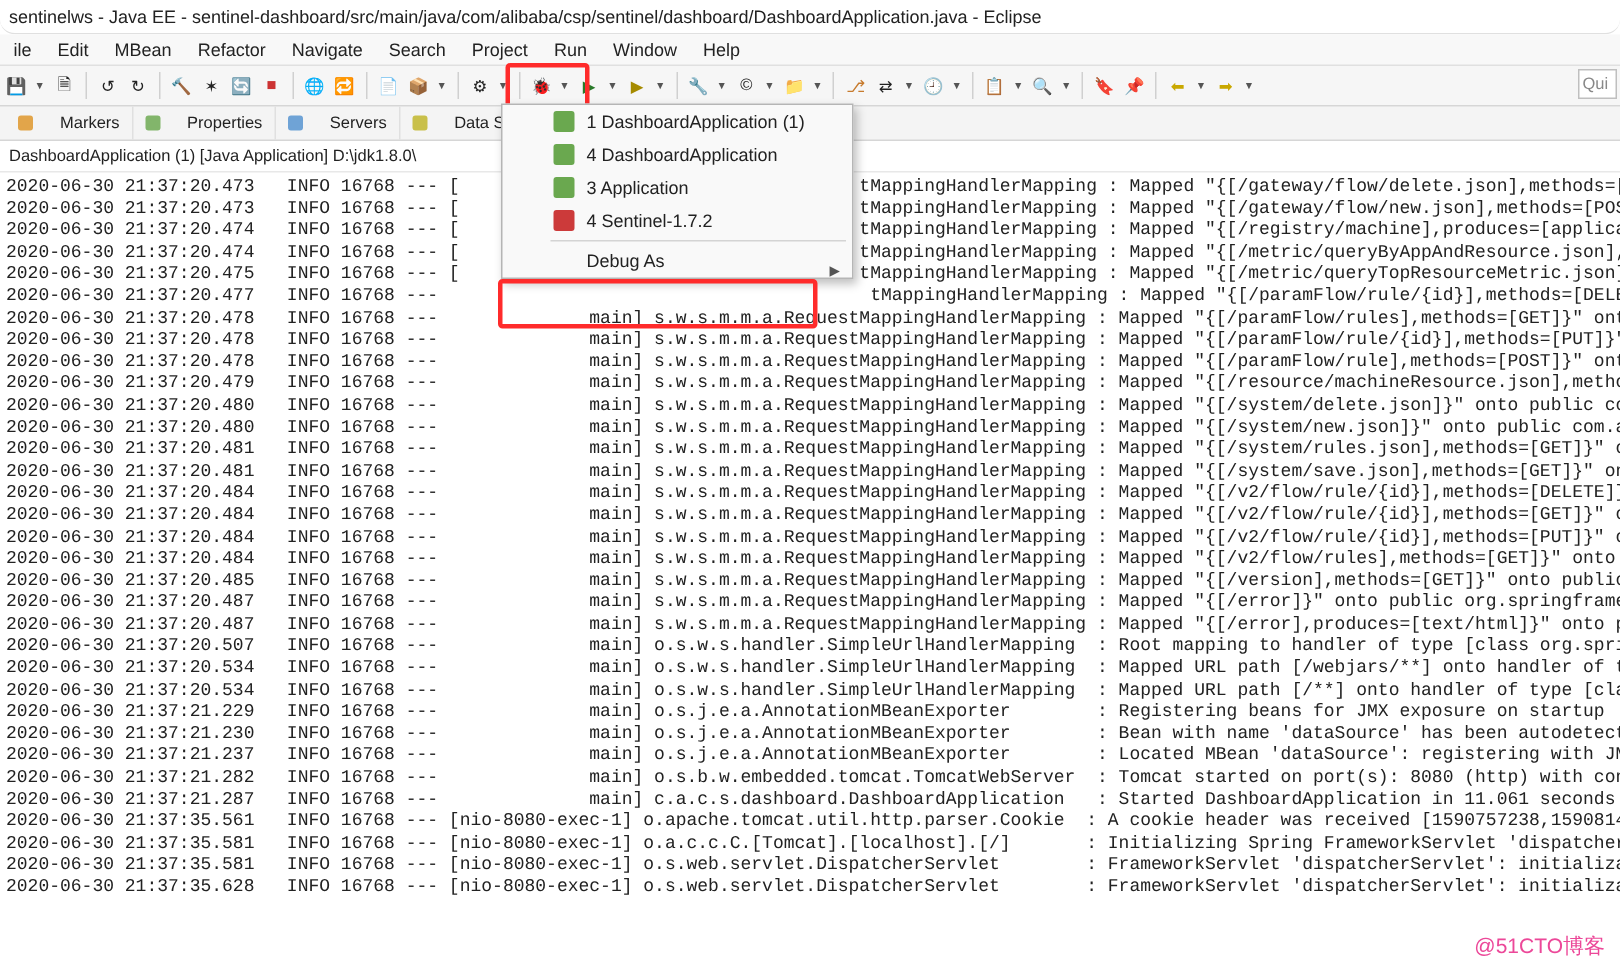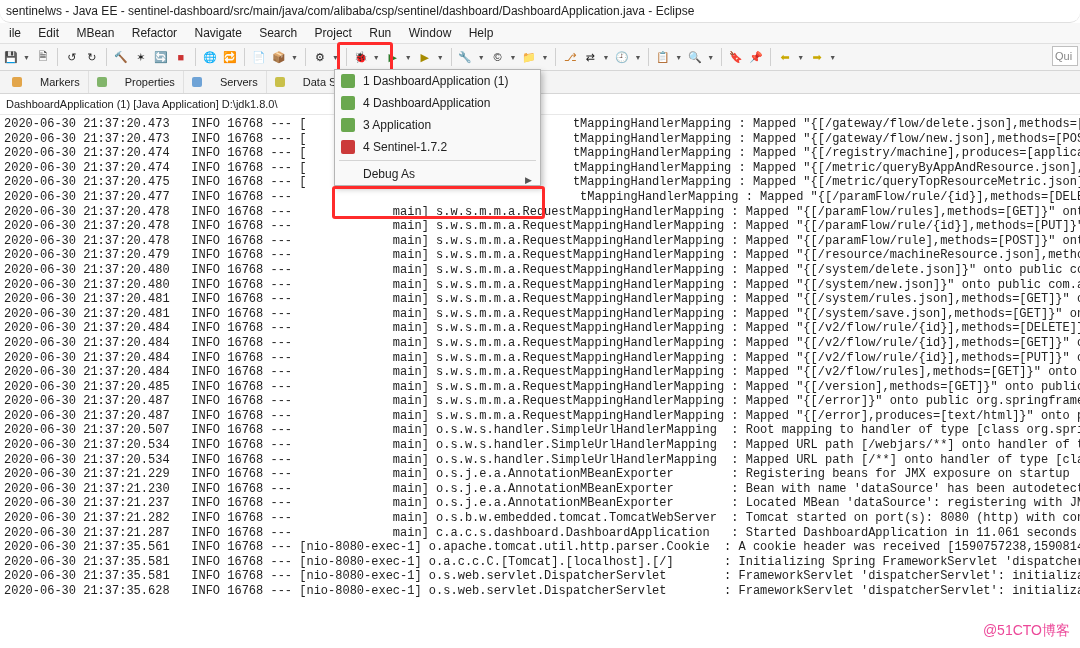--- a/index.html
+++ b/index.html
@@ -9,21 +9,21 @@
   .toolbar{height:26px;background:#f6f6f6;border-bottom:1px solid #d6d6d6;display:flex;align-items:center;padding:0 2px;gap:2px;position:relative;}
   .tb-btn{width:18px;height:18px;border-radius:2px;display:inline-flex;align-items:center;justify-content:center;font-size:11px;cursor:default;}
   .tb-sep{width:1px;height:18px;background:#d0d0d0;margin:0 3px;}
   .tb-drop{font-size:7px;color:#555;margin-left:1px;margin-right:2px;}
   .hl-box{position:absolute;border:3px solid #ff2b2b;border-radius:3px;pointer-events:none;}
   .tabs-row{height:22px;line-height:22px;background:#f4f4f4;border-bottom:1px solid #d6d6d6;padding:0 4px;font-size:11px;display:flex;align-items:center;}
   .tab{display:inline-flex;align-items:center;gap:18px;padding:0 8px;height:22px;border-right:1px solid #e0e0e0;}
   .tab .ico{width:10px;height:10px;border-radius:2px;display:inline-block;}
   .launch-row{height:20px;line-height:20px;background:#fff;border-bottom:1px solid #e8e8e8;padding:0 6px;font-size:11px;white-space:nowrap;overflow:hidden;}
   .console{font-family:Consolas,"Courier New",monospace;font-size:12px;line-height:14.6px;padding:2px 4px;white-space:pre;overflow:hidden;}
-  .dropdown{position:absolute;top:69px;left:334px;width:205px;background:#f9f9f9;border:1px solid #b5b5b5;box-shadow:2px 3px 6px rgba(0,0,0,0.25);z-index:50;font-size:12px;}
+  .dropdown{position:absolute;top:69px;left:334px;width:205px;background:#f9f9f9;border:1px solid #b5b5b5;box-shadow:2px 3px 6px rgba(0,0,0,0.25);z-index:50;font-size:12px;padding-left:28px;}
   .dropdown .dd-item{height:22px;line-height:22px;padding:0 8px 0 28px;position:relative;cursor:default;}
   .dropdown .dd-sep{height:1px;background:#d4d4d4;margin:2px 4px;}
   .dropdown .dd-ico{position:absolute;left:6px;top:4px;width:14px;height:14px;border-radius:2px;display:inline-block;}
   .dropdown .dd-arrow{position:absolute;right:8px;top:6px;font-size:9px;color:#555;}
   .qui-box{position:absolute;right:2px;top:48px;width:22px;height:18px;border:1px solid #bfbfbf;background:#fff;font-size:11px;line-height:18px;text-align:left;padding-left:2px;color:#888;}
   .watermark{position:absolute;right:10px;bottom:8px;color:#ec4899;font-size:14px;font-family:Arial;}
 </style>
 </head>
 <body>
 

